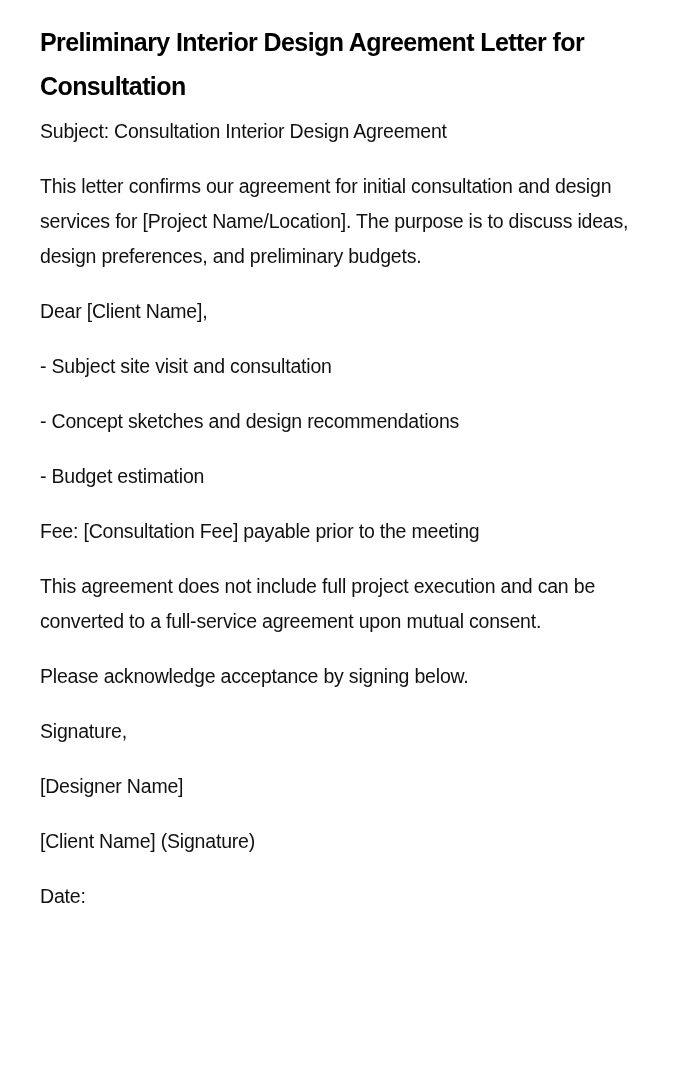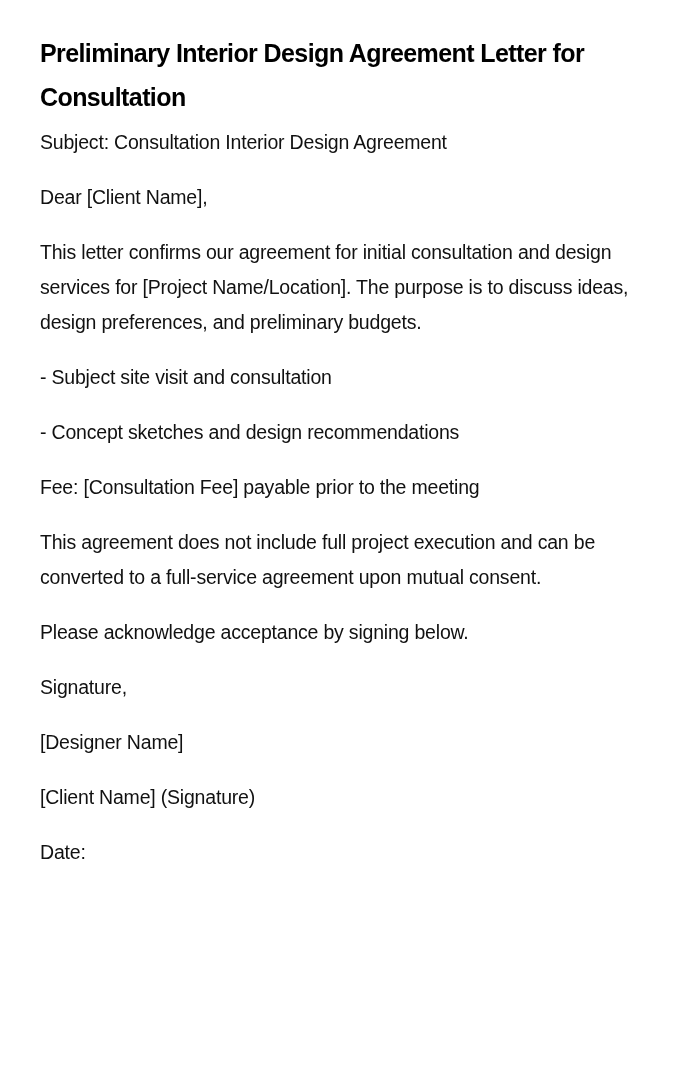--- a/index.html
+++ b/index.html
@@ -12,21 +12,21 @@
       height: 1071px;
       overflow: hidden;
       font-family: "Liberation Sans", "DejaVu Sans", sans-serif;
       color: #111111;
     }
     .page {
       position: relative;
       box-sizing: border-box;
       width: 700px;
       height: 1071px;
-      padding: 31px 40px 0 40px;
+      padding: 20px 40px 0 40px;
     }
     .doc-title {
       margin: 0 0 6px 0;
       font-size: 25px;
       font-weight: bold;
       line-height: 44px;
       letter-spacing: -0.6px;
       color: #000000;
       width: 610px;
     }
@@ -40,27 +40,28 @@
     }
   </style>
 </head>
 <body>
 
 <div class="page">
   <h1 class="doc-title">Preliminary Interior Design Agreement Letter for Consultation</h1>
 
   <p class="para" style="margin-bottom:20px;">Subject: Consultation Interior Design Agreement</p>
 
+  <p class="para">This letter confirms our agreement for initial consultation and design services for [Project Name/Location]. The purpose is to discuss ideas, design preferences, and preliminary budgets.</p>
+
   <p class="para">Dear [Client Name],</p>
-
-  <p class="para">This letter confirms our agreement for initial consultation and design services for [Project Name/Location]. The purpose is to discuss ideas, design preferences, and preliminary budgets.</p>
 
 
   <p class="para">- Subject site visit and consultation</p>
   <p class="para">- Concept sketches and design recommendations</p>
+  <p class="para">- Budget estimation</p>
 
   <p class="para">Fee: [Consultation Fee] payable prior to the meeting</p>
 
   <p class="para">This agreement does not include full project execution and can be converted to a full-service agreement upon mutual consent.</p>
 
   <p class="para">Please acknowledge acceptance by signing below.</p>
 
   <p class="para">Signature,</p>
 
   <p class="para">[Designer Name]</p>

